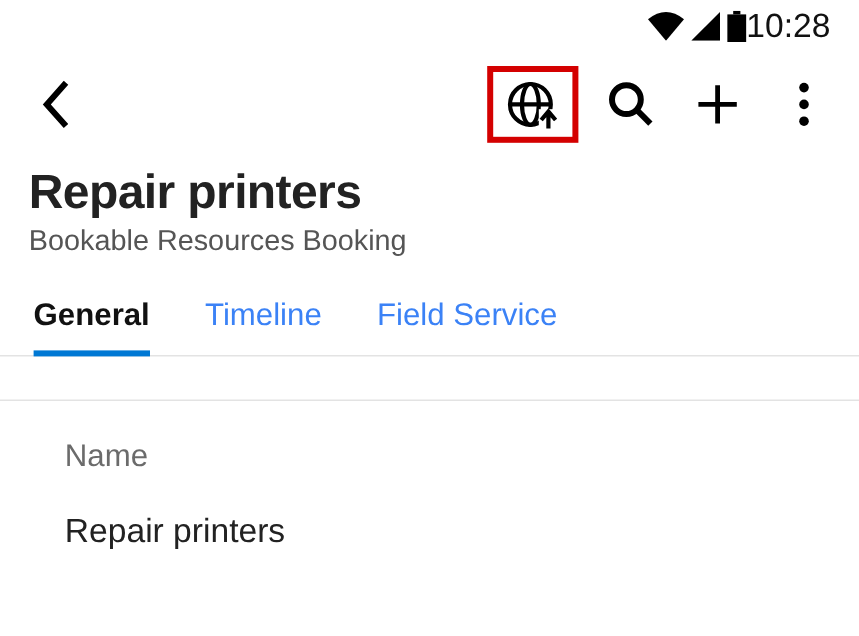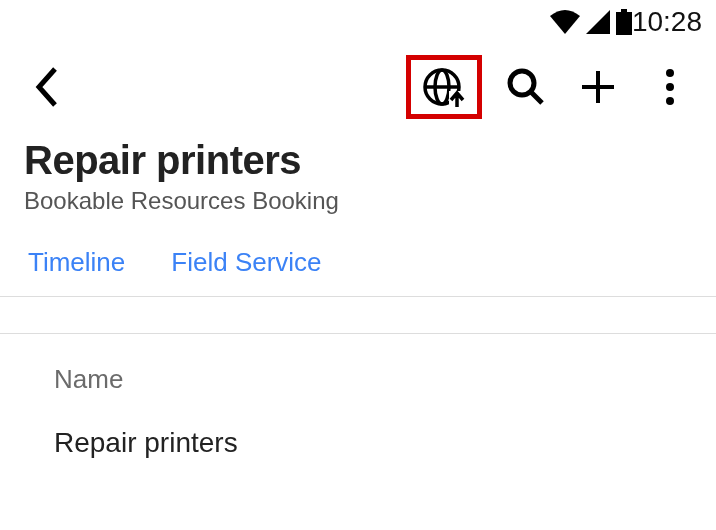--- a/index.html
+++ b/index.html
@@ -1,19 +1,19 @@
 <!DOCTYPE html>
 <html><head>
 <meta charset="utf-8">
 <style>
   * { margin: 0; padding: 0; box-sizing: border-box; }
   html, body { width: 716px; height: 530px; font-family: "Segoe UI", Arial, sans-serif; background: #fff; color: #222; overflow: hidden; }
 
   
-  .status-bar { height: 44px; display: flex; align-items: center; justify-content: flex-end; padding: 0 14px; gap: 0; font-size: 28px; font-weight: 400; color: #111; }
+  .status-bar { height: 44px; display: flex; align-items: center; justify-content: flex-end; padding: 0 24px; gap: 0; font-size: 28px; font-weight: 400; color: #111; }
   .status-icons { display: flex; align-items: center; gap: 6px; }
   .status-icons svg { display: block; }
 
   
   .app-bar { height: 86px; display: flex; align-items: center; padding: 0 10px; }
   .app-bar .spacer { flex: 1; }
   .icon-btn { width: 72px; height: 64px; display: flex; align-items: center; justify-content: center; cursor: pointer; }
   .icon-btn svg { display: block; }
   .highlight-box { border: 5px solid #d40000; width: 76px; height: 64px; display: flex; align-items: center; justify-content: center; margin-right: 8px; }
 
@@ -108,20 +108,21 @@
     </span>
   </div>
 </div>
 
 <div class="header">
   <div class="page-title">Repair printers</div>
   <div class="page-subtitle">Bookable Resources Booking</div>
 </div>
 
 <div class="tabs">
+  <div class="tab active">General</div>
   <div class="tab">Timeline</div>
   <div class="tab">Field Service</div>
 </div>
 
 <div class="form-list">
   <div class="hr-top"></div>
   <div style="height:30px;"></div>
   <div class="form-row">
     <div class="field-label">Name</div>
     <div class="field-value">Repair printers</div>

